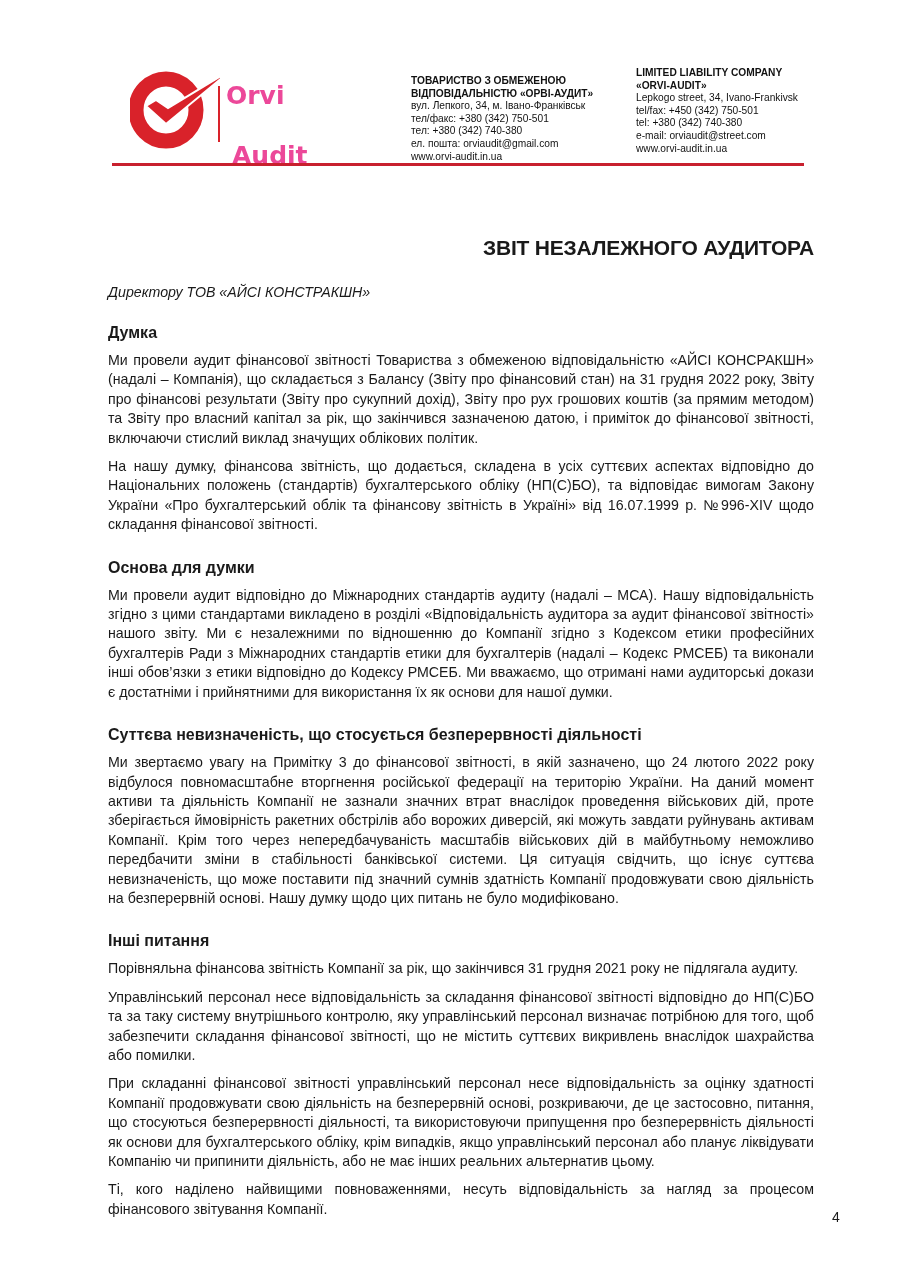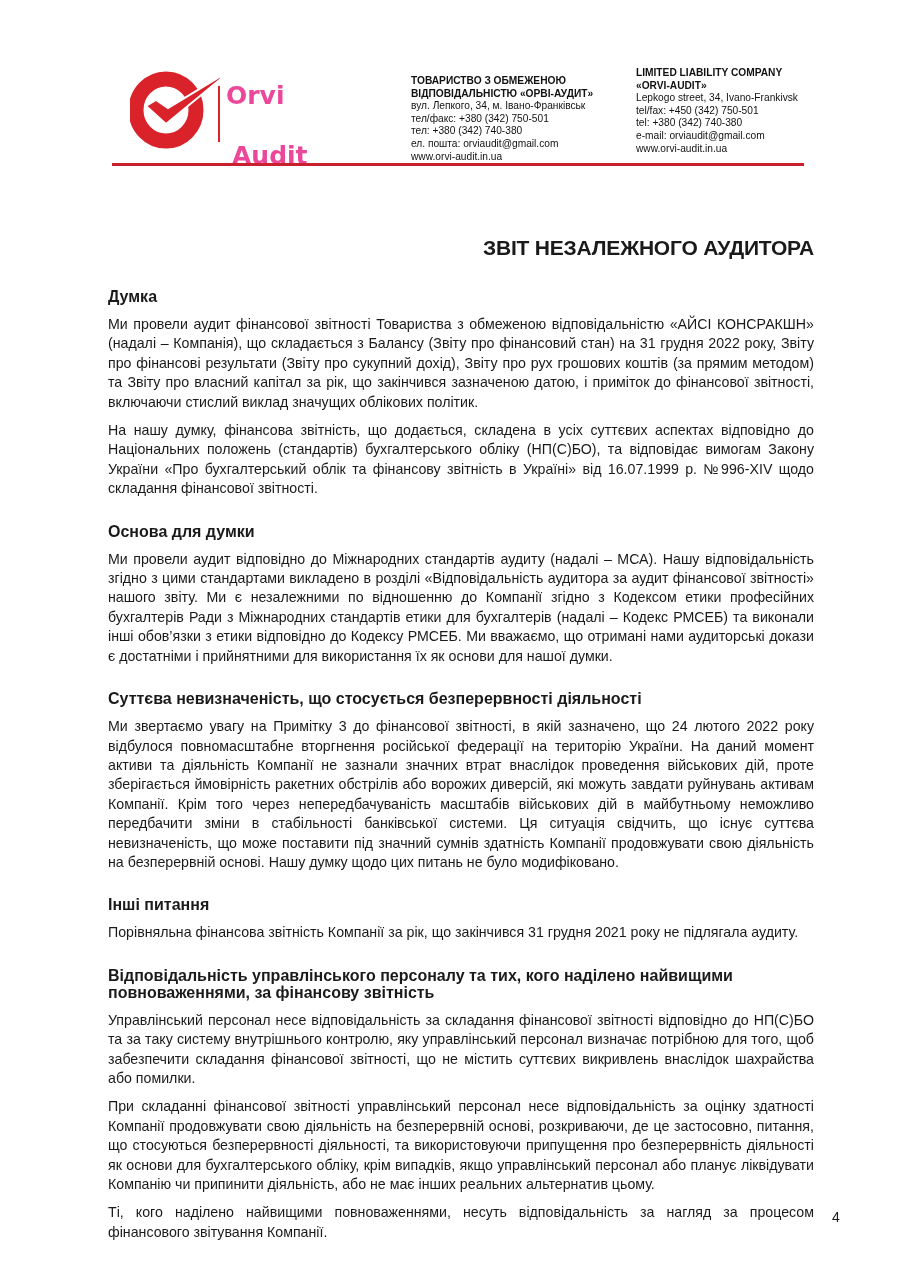--- a/index.html
+++ b/index.html
@@ -55,29 +55,30 @@
     <span class="line">ел. пошта: orviaudit@gmail.com</span>
     <span class="line">www.orvi-audit.in.ua</span>
   </div>
 
   <div class="contact contact-en">
     <span class="bold">LIMITED LIABILITY COMPANY</span>
     <span class="bold">«ORVI-AUDIT»</span>
     <span class="line">Lepkogo street, 34, Ivano-Frankivsk</span>
     <span class="line">tel/fax: +450 (342) 750-501</span>
     <span class="line">tel: +380 (342) 740-380</span>
-    <span class="line">e-mail: orviaudit@gmail.com</span>
+    <span class="line">e-mail: orviaudit@street.com</span>
     <span class="line">www.orvi-audit.in.ua</span>
   </div>
 
   <div class="header-rule"></div>
 </div>
 
 <div class="content">
   <div class="title">ЗВІТ НЕЗАЛЕЖНОГО АУДИТОРА</div>
+  <div class="addressee">Директору ТОВ «АЙСІ КОНСТРАКШН»</div>
 
   <section>
     <h2>Думка</h2>
     <p>Ми провели аудит фінансової звітності Товариства з обмеженою відповідальністю «АЙСІ КОНСРАКШН» (надалі – Компанія), що складається з Балансу (Звіту про фінансовий стан) на 31 грудня 2022 року, Звіту про фінансові результати (Звіту про сукупний дохід), Звіту про рух грошових коштів (за прямим методом) та Звіту про власний капітал за рік, що закінчився зазначеною датою, і приміток до фінансової звітності, включаючи стислий виклад значущих облікових політик.</p>
     <p>На нашу думку, фінансова звітність, що додається, складена в усіх суттєвих аспектах відповідно до Національних положень (стандартів) бухгалтерського обліку (НП(С)БО), та відповідає вимогам Закону України «Про бухгалтерський облік та фінансову звітність в Україні» від 16.07.1999 р. №996-XIV щодо складання фінансової звітності.</p>
   </section>
 
   <section>
     <h2>Основа для думки</h2>
     <p>Ми провели аудит відповідно до Міжнародних стандартів аудиту (надалі – МСА). Нашу відповідальність згідно з цими стандартами викладено в розділі «Відповідальність аудитора за аудит фінансової звітності» нашого звіту. Ми є незалежними по відношенню до Компанії згідно з Кодексом етики професійних бухгалтерів Ради з Міжнародних стандартів етики для бухгалтерів (надалі – Кодекс РМСЕБ) та виконали інші обов’язки з етики відповідно до Кодексу РМСЕБ. Ми вважаємо, що отримані нами аудиторські докази є достатніми і прийнятними для використання їх як основи для нашої думки.</p>
@@ -87,23 +88,19 @@
     <h2>Суттєва невизначеність, що стосується безперервності діяльності</h2>
     <p>Ми звертаємо увагу на Примітку 3 до фінансової звітності, в якій зазначено, що 24 лютого 2022 року відбулося повномасштабне вторгнення російської федерації на територію України. На даний момент активи та діяльність Компанії не зазнали значних втрат внаслідок проведення військових дій, проте зберігається ймовірність ракетних обстрілів або ворожих диверсій, які можуть завдати руйнувань активам Компанії. Крім того через непередбачуваність масштабів військових дій в майбутньому неможливо передбачити зміни в стабільності банківської системи. Ця ситуація свідчить, що існує суттєва невизначеність, що може поставити під значний сумнів здатність Компанії продовжувати свою діяльність на безперервній основі. Нашу думку щодо цих питань не було модифіковано.</p>
   </section>
 
   <section>
     <h2>Інші питання</h2>
     <p>Порівняльна фінансова звітність Компанії за рік, що закінчився 31 грудня 2021 року не підлягала аудиту.</p>
   </section>
 
   <section>
-    <h2>
-      <span>Відповідальність управлінського персоналу та тих, кого наділено найвищими</span><br>
-      <span>повноваженнями, за фінансову звітність</span>
-    </h2>
     <p>Управлінський персонал несе відповідальність за складання фінансової звітності відповідно до НП(С)БО та за таку систему внутрішнього контролю, яку управлінський персонал визначає потрібною для того, щоб забезпечити складання фінансової звітності, що не містить суттєвих викривлень внаслідок шахрайства або помилки.</p>
     <p>При складанні фінансової звітності управлінський персонал несе відповідальність за оцінку здатності Компанії продовжувати свою діяльність на безперервній основі, розкриваючи, де це застосовно, питання, що стосуються безперервності діяльності, та використовуючи припущення про безперервність діяльності як основи для бухгалтерського обліку, крім випадків, якщо управлінський персонал або планує ліквідувати Компанію чи припинити діяльність, або не має інших реальних альтернатив цьому.</p>
     <p>Ті, кого наділено найвищими повноваженнями, несуть відповідальність за нагляд за процесом фінансового звітування Компанії.</p>
   </section>
 </div>
 
 <div class="page-number">4</div>
 
 </body></html>

